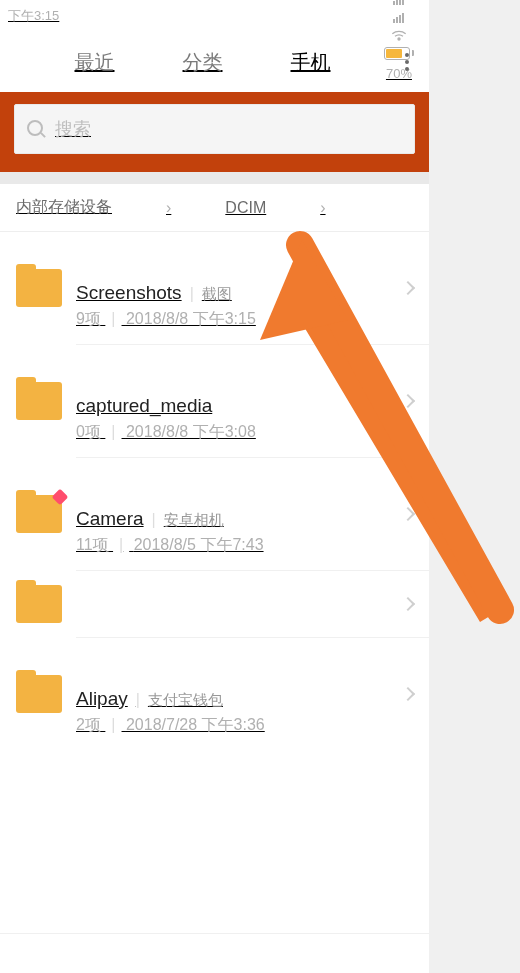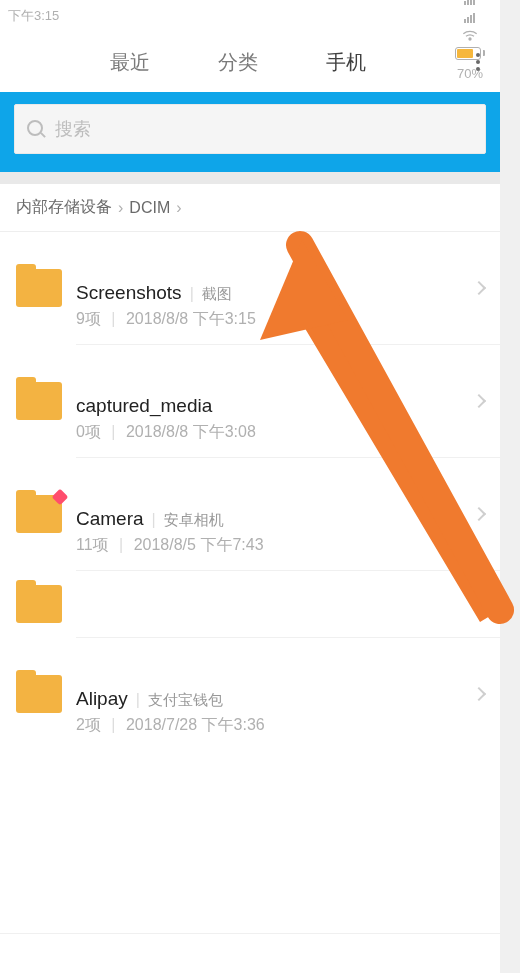--- a/index.html
+++ b/index.html
@@ -9,24 +9,25 @@
       font-family: -apple-system, BlinkMacSystemFont, "Helvetica Neue", Arial, sans-serif;
     }
     html, body {
       width: 520px;
       height: 973px;
       background: #f0f0f0;
       overflow: hidden;
       position: relative;
     }
     .screen {
-      width: 500px;
+      width: 429px;
       height: 973px;
       background: #fff;
       position: relative;
+      text-decoration: underline;
     }
     
     .status-bar {
       height: 32px;
       display: flex;
       align-items: center;
       padding: 0 8px;
       font-size: 13px;
       color: #b0b0b0;
     }
@@ -89,39 +90,39 @@
       flex: 1;
       display: flex;
       justify-content: center;
       gap: 68px;
     }
     .tab-item {
       font-size: 20px;
       color: #7a7a7a;
       cursor: pointer;
     }
-    .tab-item.active { color: #404040; }
+    .tab-item.active { color: #000000; }
     .more-dots {
       width: 24px;
       display: flex;
       flex-direction: column;
       gap: 3px;
       align-items: center;
       cursor: pointer;
     }
     .more-dots span {
       width: 4px; height: 4px;
       border-radius: 50%;
       background: #6a6a6a;
     }
 
     
     .search-wrap {
       padding: 12px 14px 18px;
-      background: #0ea5e9;
+      background: #c2410c;
     }
     .search-box {
       height: 50px;
       background: #f5f5f5;
       border: 1px solid #e9e9e9;
       border-radius: 2px;
       display: flex;
       align-items: center;
       padding: 0 12px;
       color: #bdbdbd;
@@ -159,20 +160,21 @@
     
     .breadcrumb {
       height: 48px;
       display: flex;
       align-items: center;
       padding: 0 16px;
       font-size: 16px;
       color: #6a6a6a;
       border-bottom: 1px solid #eee;
       background: #fff;
+      gap: 48px;
     }
     .breadcrumb .chev {
       margin: 0 6px;
       color: #b0b0b0;
       font-size: 16px;
     }
 
     
     .folders {
       background: #fff;

